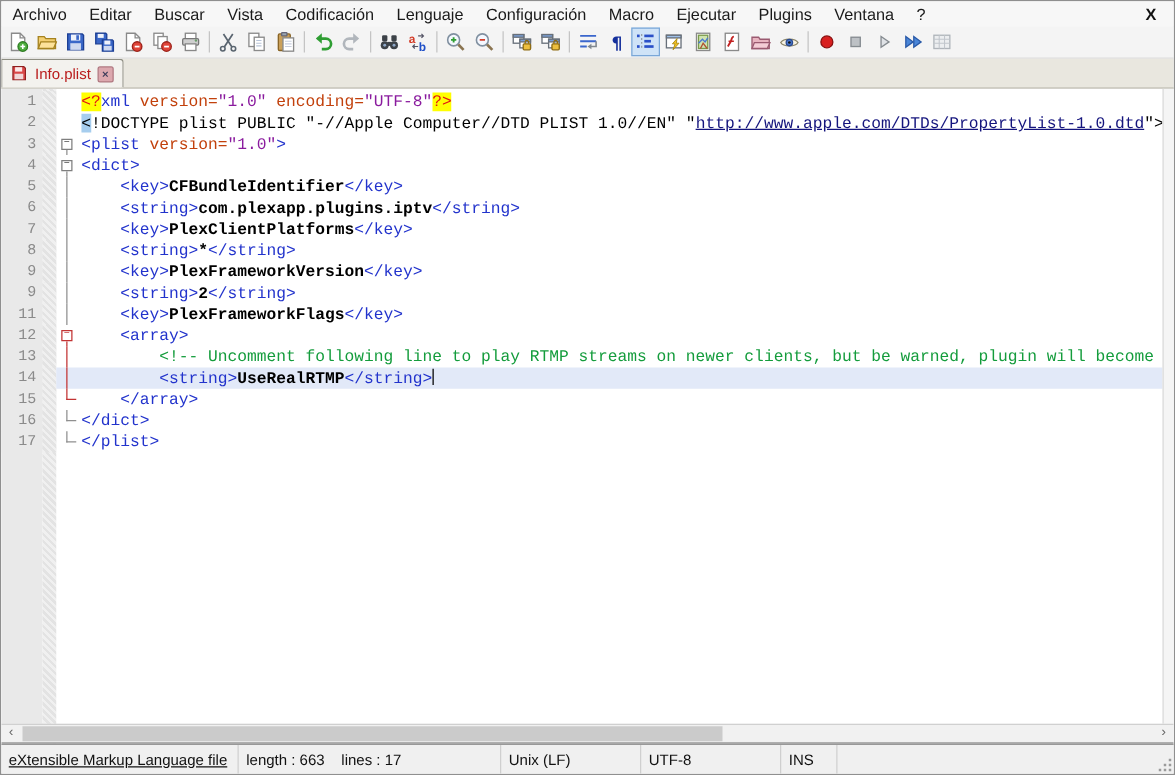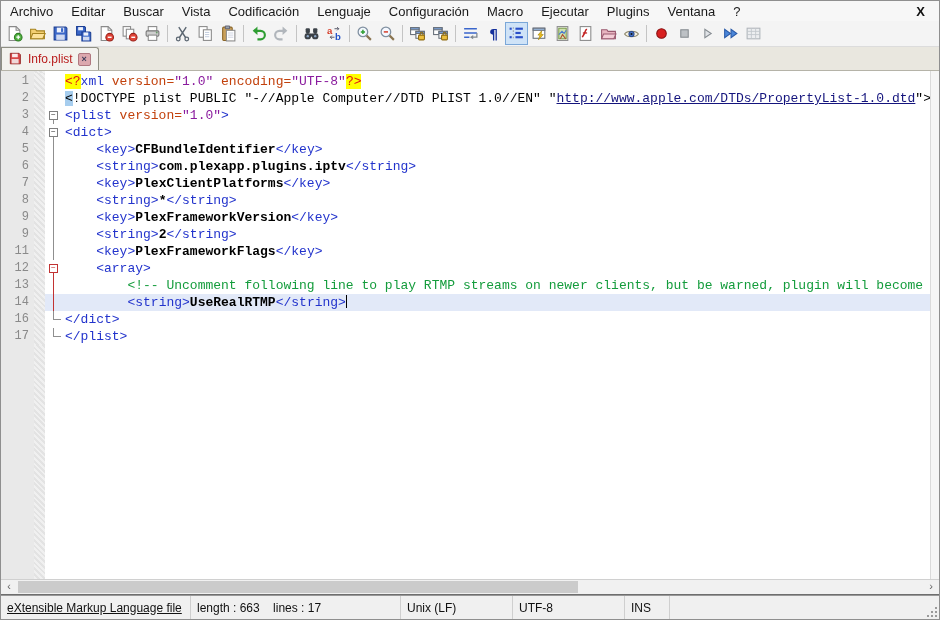--- a/index.html
+++ b/index.html
@@ -589,20 +589,31 @@
           <div class="num">14</div>
           <div class="bm"></div>
           <div class="lbody cur">
             <div class="fold">
               <span class="vl red" style="top:0;bottom:0"></span>
             </div>
             <div class="codeln"><span class="dt">        </span><span class="tag">&lt;string&gt;</span><span class="txt">UseRealRTMP</span><span class="tag">&lt;/string&gt;</span><span class="caret"></span></div>
           </div>
         </div>
         <div class="row">
+          <div class="num">15</div>
+          <div class="bm"></div>
+          <div class="lbody">
+            <div class="fold">
+              <span class="vl red" style="top:0;height:9px"></span>
+              <span class="hs red"></span>
+            </div>
+            <div class="codeln"><span class="dt">    </span><span class="tag">&lt;/array&gt;</span></div>
+          </div>
+        </div>
+        <div class="row">
           <div class="num">16</div>
           <div class="bm"></div>
           <div class="lbody">
             <div class="fold">
               <span class="vl" style="top:0;height:9px"></span>
               <span class="hs"></span>
             </div>
             <div class="codeln"><span class="tag">&lt;/dict&gt;</span></div>
           </div>
         </div>

